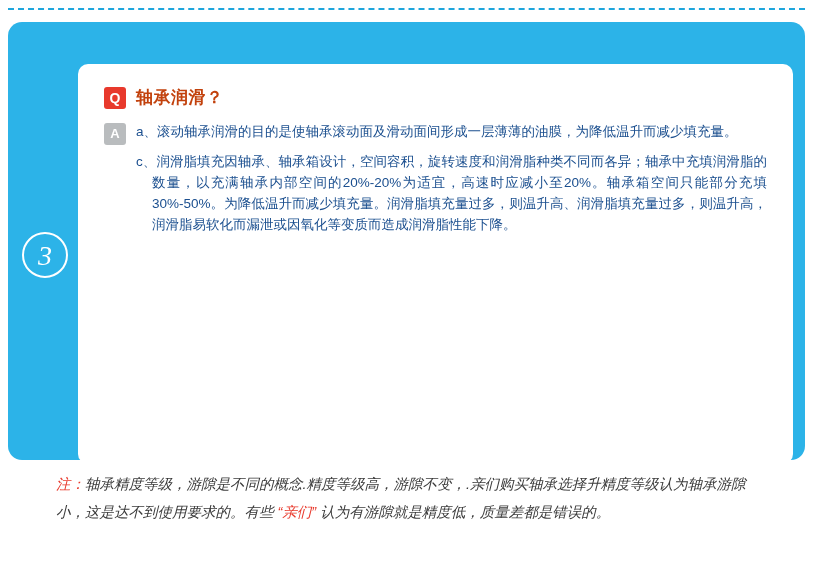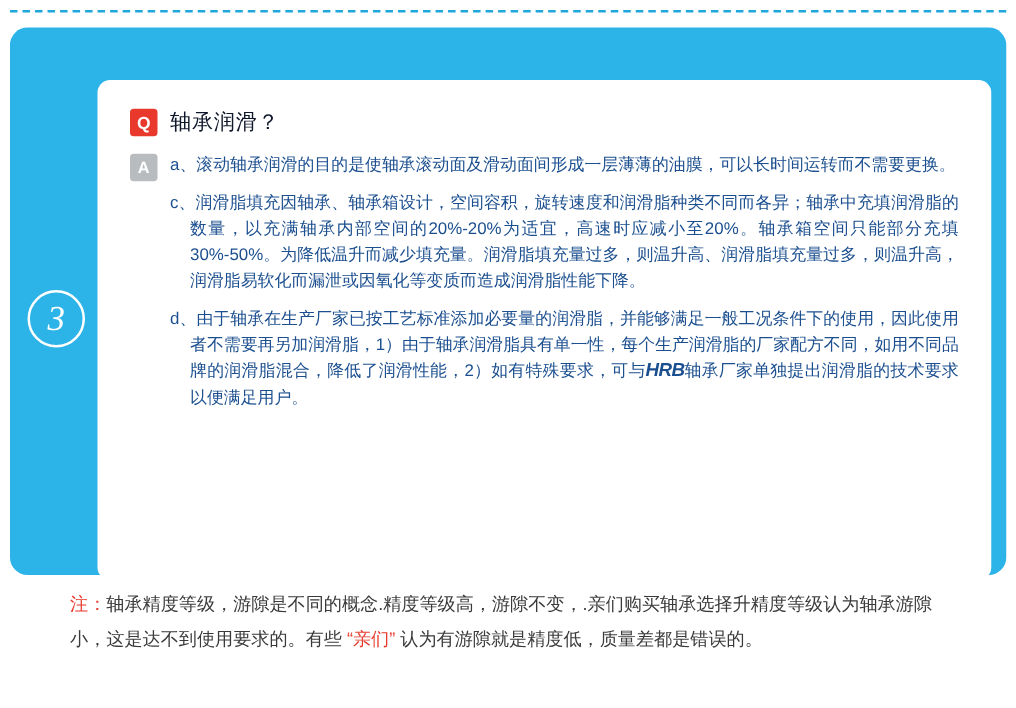--- a/index.html
+++ b/index.html
@@ -81,23 +81,23 @@
     color: #ffffff;
     font-size: 14px;
     font-weight: bold;
     line-height: 22px;
     text-align: center;
     border-radius: 3px;
     margin-right: 10px;
     font-family: "Liberation Sans", sans-serif;
   }
   .q-title {
-    color: #0f172a;
+    color: #c2410c;
     font-size: 17px;
-    font-weight: normal;
+    font-weight: bold;
     letter-spacing: 0.5px;
   }
   
   .a-row {
     display: flex;
     align-items: flex-start;
   }
   .a-mark {
     flex: 0 0 auto;
     width: 22px;
@@ -162,20 +162,21 @@
   }
   
   .note {
     position: absolute;
     top: 470px;
     left: 56px;
     width: 700px;
     font-size: 14.5px;
     line-height: 28px;
     color: #3a3a3a;
+    font-style: italic;
   }
   .note .note-label {
     color: #e8392c;
   }
   .note .quoted {
     color: #e8392c;
   }
 </style>
 </head>
 <body>
@@ -193,31 +194,28 @@
       <div class="q-row">
         <span class="q-mark">Q</span>
         <span class="q-title">轴承润滑？</span>
       </div>
 
       <div class="a-row">
         <span class="a-mark">A</span>
         <div class="a-body">
 
           <p class="para first">
-            <span class="lead">a、</span><span>滚动轴承润滑的目的是使轴承滚动面及滑动面间形成一层薄薄的油膜，可以长时间运转而不需要更换。</span>
+            <span class="lead">a、</span><span>滚动轴承润滑的目的是使轴承滚动面及滑动面间形成一层薄薄的油膜，为降低温升而减少填充量。</span>
           </p>
 
 
           <p class="para">
             <span class="lead">c、</span><span>润滑脂填充因轴承、轴承箱设计，空间容积，旋转速度和润滑脂种类不同而各异；轴承中充填润滑脂的数量，以充满轴承内部空间的20%-20%为适宜，高速时应减小至20%。轴承箱空间只能部分充填30%-50%。为降低温升而减少填充量。润滑脂填充量过多，则温升高、润滑脂填充量过多，则温升高，润滑脂易软化而漏泄或因氧化等变质而造成润滑脂性能下降。</span>
           </p>
 
-          <p class="para">
-            <span class="lead">d、</span><span>由于轴承在生产厂家已按工艺标准添加必要量的润滑脂，并能够满足一般工况条件下的使用，因此使用者不需要再另加润滑脂，1）由于轴承润滑脂具有单一性，每个生产润滑脂的厂家配方不同，如用不同品牌的润滑脂混合，降低了润滑性能，2）如有特殊要求，可与</span><span class="hrb-inline">HRB</span><span>轴承厂家单独提出润滑脂的技术要求以便满足用户。</span>
-          </p>
 
         </div>
       </div>
 
     </div>
 
     <div class="brand-footer">
       <span class="hrb">HRB</span><span class="shop">旗舰店</span>
     </div>
 

